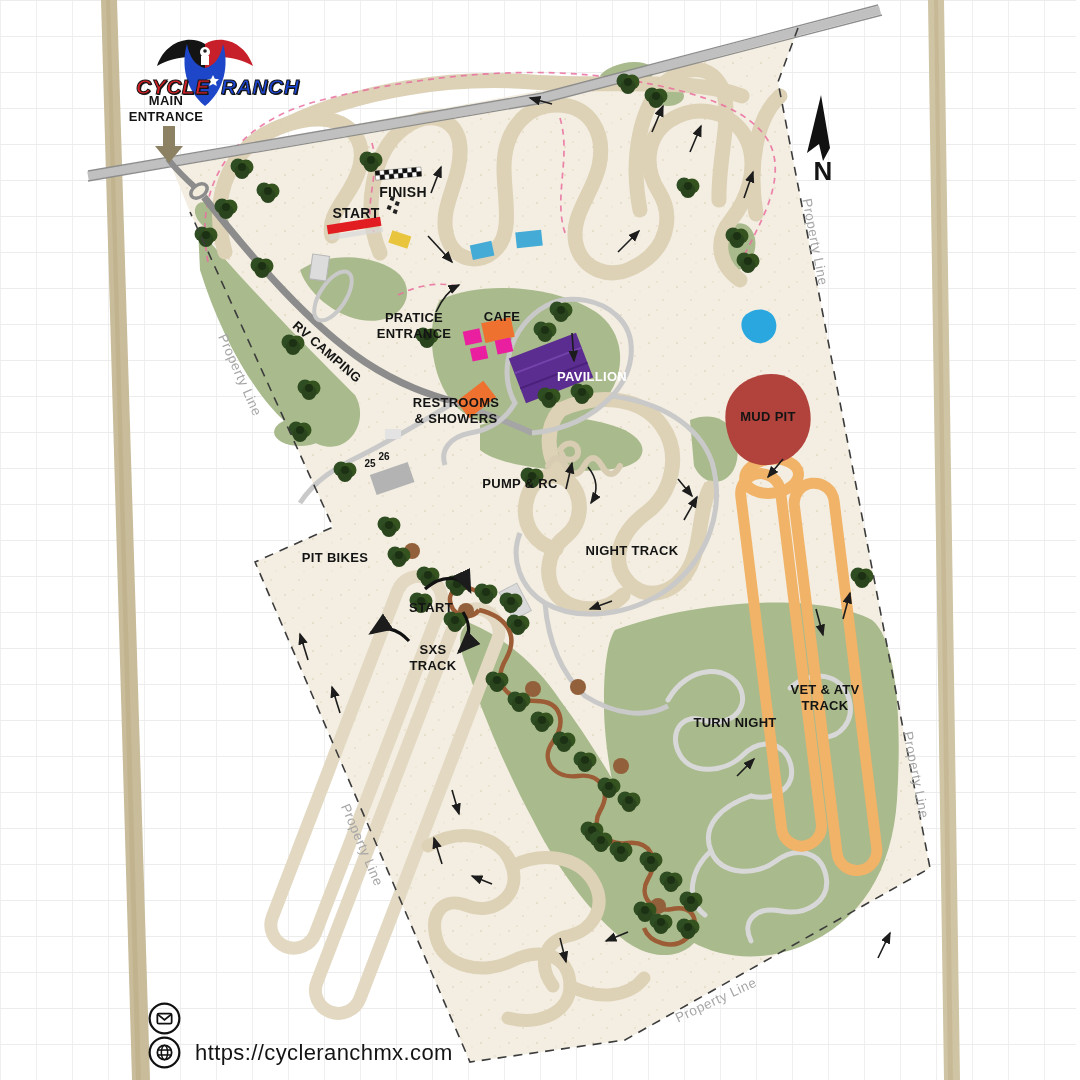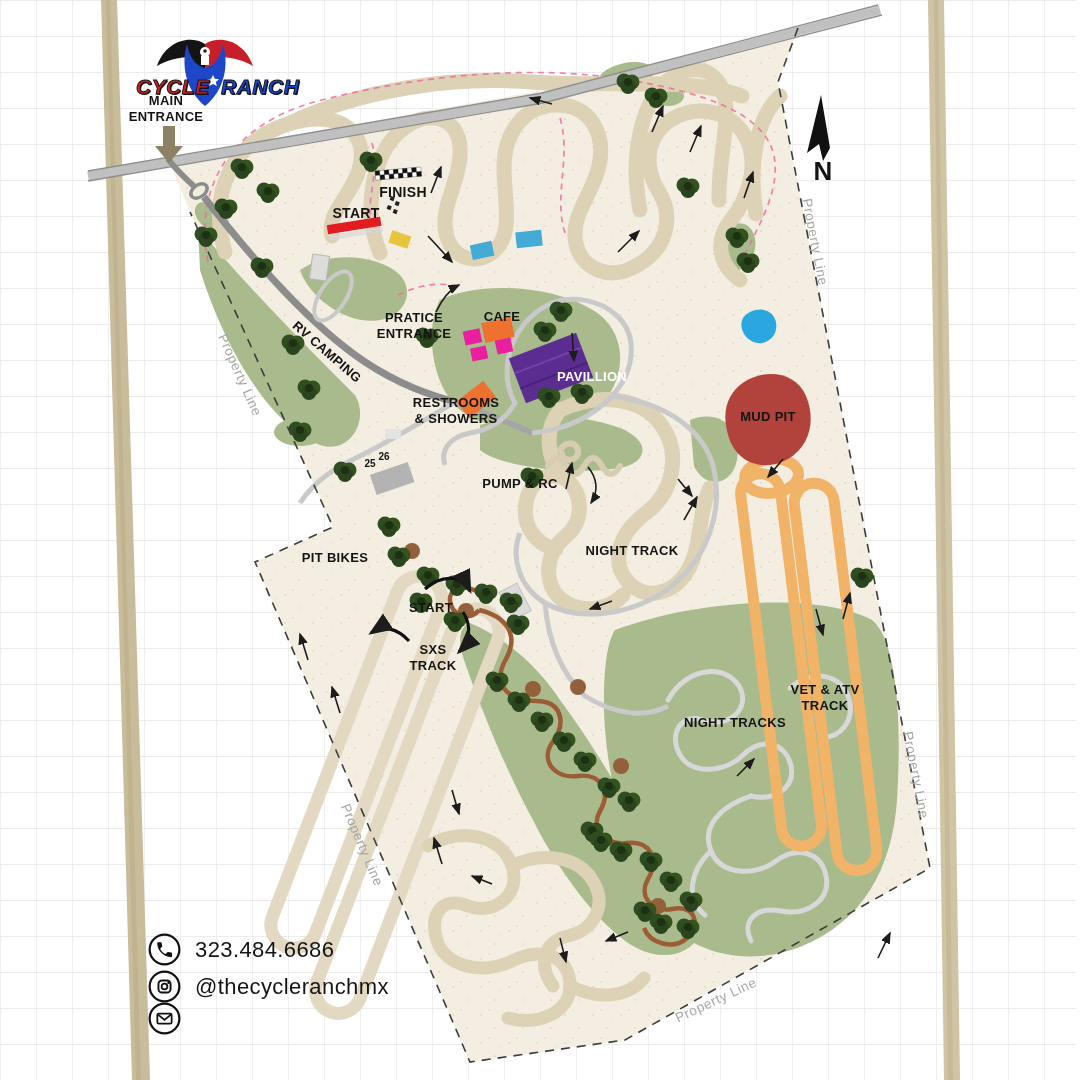--- a/index.html
+++ b/index.html
@@ -472,48 +472,42 @@
 <div class="map-label" style="left:327px;top:352px;transform:translate(-50%,-50%) rotate(41deg)">RV CAMPING</div>
 <div class="map-label" style="left:520px;top:484px">PUMP &amp; RC</div>
 <div class="map-label" style="left:632px;top:551px">NIGHT TRACK</div>
 <div class="map-label" style="left:768px;top:417px">MUD PIT</div>
 <div class="map-label" style="left:335px;top:558px">PIT BIKES</div>
 <div class="map-label" style="left:431px;top:608px">START</div>
 <div class="map-label" style="left:433px;top:658px">SXS
 TRACK</div>
 <div class="map-label" style="left:825px;top:698px">VET &amp; ATV
 TRACK</div>
-<div class="map-label" style="left:735px;top:723px">NIGHT TRACKS</div>
+<div class="map-label" style="left:735px;top:723px">TURN NIGHT</div>
 <div class="map-label tiny" style="left:370px;top:464px">25</div>
 <div class="map-label tiny" style="left:384px;top:457px">26</div>
 <div class="map-label" style="left:823px;top:172px;font-size:26px;font-weight:900">N</div>
 
 <div class="prop-label" style="left:240px;top:375px;transform:translate(-50%,-50%) rotate(66deg)">Property Line</div>
 <div class="prop-label" style="left:815px;top:242px;transform:translate(-50%,-50%) rotate(79deg)">Property Line</div>
 <div class="prop-label" style="left:916px;top:775px;transform:translate(-50%,-50%) rotate(79deg)">Property Line</div>
 <div class="prop-label" style="left:362px;top:845px;transform:translate(-50%,-50%) rotate(67deg)">Property Line</div>
 <div class="prop-label" style="left:716px;top:1000px;transform:translate(-50%,-50%) rotate(-25deg)">Property Line</div>
 
-<div class="contact-row" style="top:933px">
-  <svg class="cicon" width="33" height="33" viewBox="0 0 24 24">
-    <circle cx="12" cy="12" r="10.8" fill="none" stroke="#111" stroke-width="1.6"></circle>
-    <path transform="translate(4.9,4.9) scale(0.6)" fill="#111" d="M6.6,10.8c1.4,2.8,3.8,5.1,6.6,6.6l2.2-2.2c.3-.3.7-.4,1-.2,1.1.4,2.3.6,3.6.6.6,0,1,.4,1,1v3.5c0,.6-.4,1-1,1C10.8,21,3,13.2,3,4c0-.6.4-1,1-1h3.5c.6,0,1,.4,1,1,0,1.2.2,2.5.6,3.6.1.3,0,.7-.2,1l-2.3,2.2z"></path>
-  </svg>
-  <span class="txt">323.484.6686</span>
-</div>
-<div class="contact-row" style="top:970px">
-  <svg class="cicon" width="33" height="33" viewBox="0 0 24 24">
-    <circle cx="12" cy="12" r="10.8" fill="none" stroke="#111" stroke-width="1.6"></circle>
-    <rect x="7.6" y="7.6" width="8.8" height="8.8" rx="2.6" fill="none" stroke="#111" stroke-width="1.4"></rect>
-    <circle cx="12" cy="12" r="2.1" fill="none" stroke="#111" stroke-width="1.3"></circle>
-    <circle cx="14.9" cy="9.2" r=".9" fill="#111"></circle>
-  </svg>
-  <span class="txt">@thecycleranchmx</span>
-</div>
 <div class="contact-row" style="top:1002px">
   <svg class="cicon" width="33" height="33" viewBox="0 0 24 24">
     <circle cx="12" cy="12" r="10.8" fill="none" stroke="#111" stroke-width="1.6"></circle>
     <rect x="6.8" y="8.4" width="10.4" height="7.4" rx="1.1" fill="none" stroke="#111" stroke-width="1.3"></rect>
     <path d="M7.1,9 L12,13 L16.9,9" fill="none" stroke="#111" stroke-width="1.3"></path>
   </svg>
 </div>
-
+<div class="contact-row" style="top:1036px">
+  <svg class="cicon" width="33" height="33" viewBox="0 0 24 24">
+    <circle cx="12" cy="12" r="10.8" fill="none" stroke="#111" stroke-width="1.6"></circle>
+    <circle cx="12" cy="12" r="5.2" fill="none" stroke="#111" stroke-width="1.3"></circle>
+    <ellipse cx="12" cy="12" rx="2.3" ry="5.2" fill="none" stroke="#111" stroke-width="1.1"></ellipse>
+    <line x1="6.8" y1="10.2" x2="17.2" y2="10.2" stroke="#111" stroke-width="1.1"></line>
+    <line x1="6.8" y1="13.8" x2="17.2" y2="13.8" stroke="#111" stroke-width="1.1"></line>
+  </svg>
+  <span class="txt">https://cycleranchmx.com</span>
 </div>
 
+</div>
+
 </body></html>

